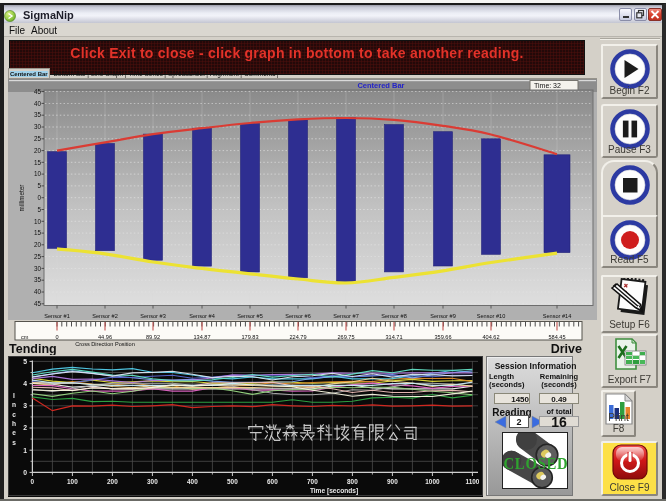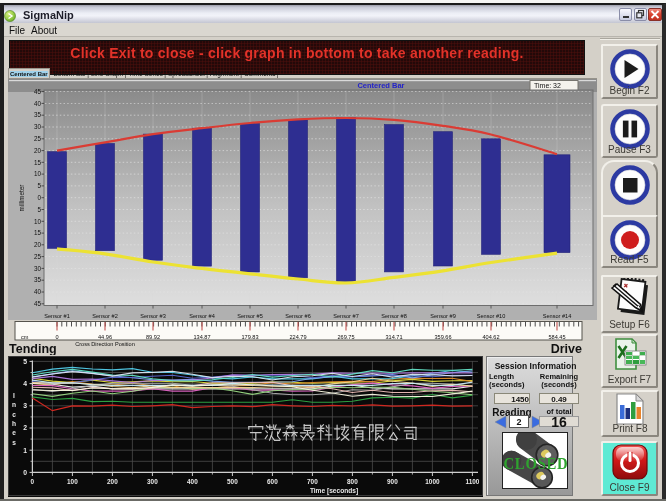--- a/index.html
+++ b/index.html
@@ -644,32 +644,32 @@
 <rect x="1" y="9" width="6" height="4" fill="#3fae4f"></rect>
         <rect x="8" y="9" width="6" height="4" fill="#2f9e3f"></rect>
         <rect x="15" y="9" width="5" height="4" fill="#49b959"></rect>
 <line x1="0" y1="4.5" x2="21" y2="4.5" stroke="#9abf9a" stroke-width="0.6"></line>
         <line x1="7.5" y1="0" x2="7.5" y2="14" stroke="#9abf9a" stroke-width="0.6"></line>
         <line x1="14.5" y1="0" x2="14.5" y2="14" stroke="#9abf9a" stroke-width="0.6"></line>
       </g>
 </svg>
     <div style="position:absolute;left:0;bottom:1px;width:100%;text-align:center;font-size:10px;color:#3c3a34">Export F7</div>
   </div>
-<div style="position:absolute;left:601px;top:390px;width:58px;height:47px;background:#d5d1c9;border:2px solid;border-color:#f2f0ea #8a867e #8a867e #f2f0ea;border-radius:2px">
+<div style="position:absolute;left:601px;top:390px;width:35px;height:47px;background:#d5d1c9;border:2px solid;border-color:#f2f0ea #8a867e #8a867e #f2f0ea;border-radius:2px">
     <svg width="32" height="32" viewBox="0 0 32 32" style="position:absolute;left:50%;margin-left:-16px;top:1px">
 <path d="M3,1 L22,1 L29,8 L29,31 L3,31 Z" fill="#fff" stroke="#8a8a8a" stroke-width="1.2"></path>
 <path d="M22,1 L22,8 L29,8 Z" fill="#d8d8d8" stroke="#8a8a8a" stroke-width="1"></path>
 <rect x="6" y="12" width="4.5" height="14" fill="#3a6cd8"></rect>
 <rect x="11.5" y="15" width="4.5" height="11" fill="#1c2f7c"></rect>
 <rect x="17" y="9" width="4.5" height="17" fill="#2f9e3f"></rect>
 <rect x="22.5" y="14" width="4.5" height="12" fill="#e8842c"></rect>
 </svg>
     <div style="position:absolute;left:0;bottom:1px;width:100%;text-align:center;font-size:10px;color:#3c3a34">Print F8</div>
   </div>
-<div style="position:absolute;left:601px;top:441px;width:57px;height:55px;background:#5eead4;border:2px solid;border-color:#f2f0ea #8a867e #8a867e #f2f0ea;border-radius:2px">
+<div style="position:absolute;left:601px;top:441px;width:57px;height:55px;background:#fde047;border:2px solid;border-color:#f2f0ea #8a867e #8a867e #f2f0ea;border-radius:2px">
     <svg width="38" height="36" viewBox="0 0 38 36" style="position:absolute;left:50%;margin-left:-19px;top:1px">
 <defs>
         <linearGradient id="rg" x1="0" y1="0" x2="0" y2="1">
           <stop offset="0" stop-color="#f05050"></stop>
           <stop offset="0.45" stop-color="#d01818"></stop>
           <stop offset="1" stop-color="#8e0c0c"></stop>
         </linearGradient>
 <linearGradient id="rg2" x1="0" y1="0" x2="0" y2="1">
           <stop offset="0" stop-color="#ffffff" stop-opacity="0.75"></stop>
           <stop offset="1" stop-color="#ffffff" stop-opacity="0.05"></stop>

